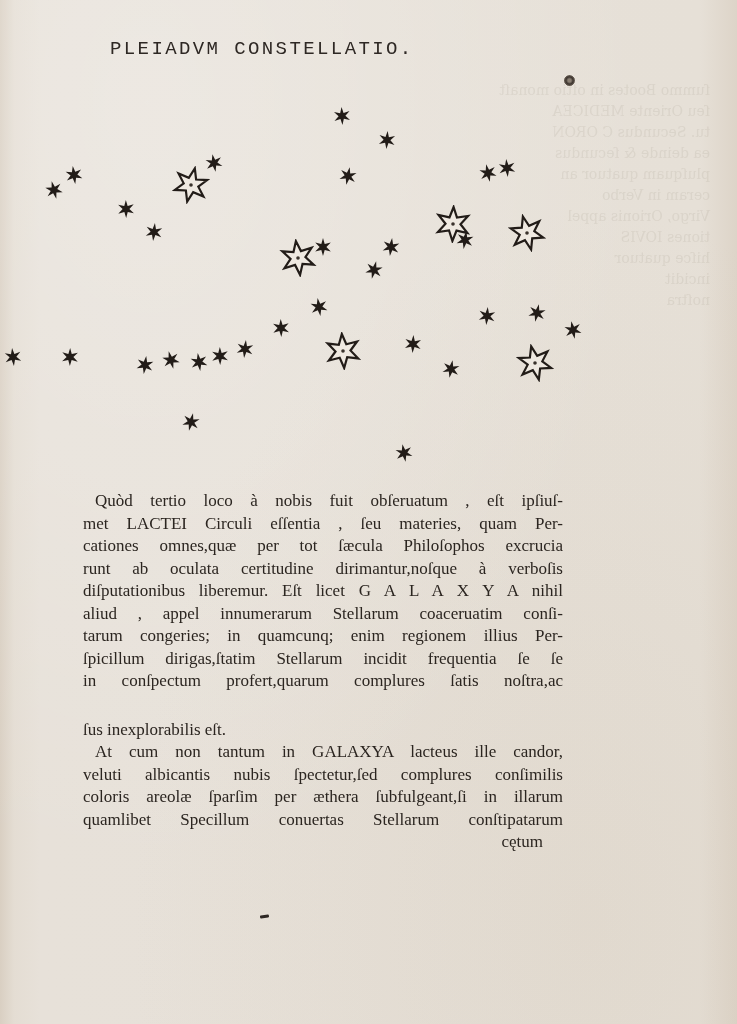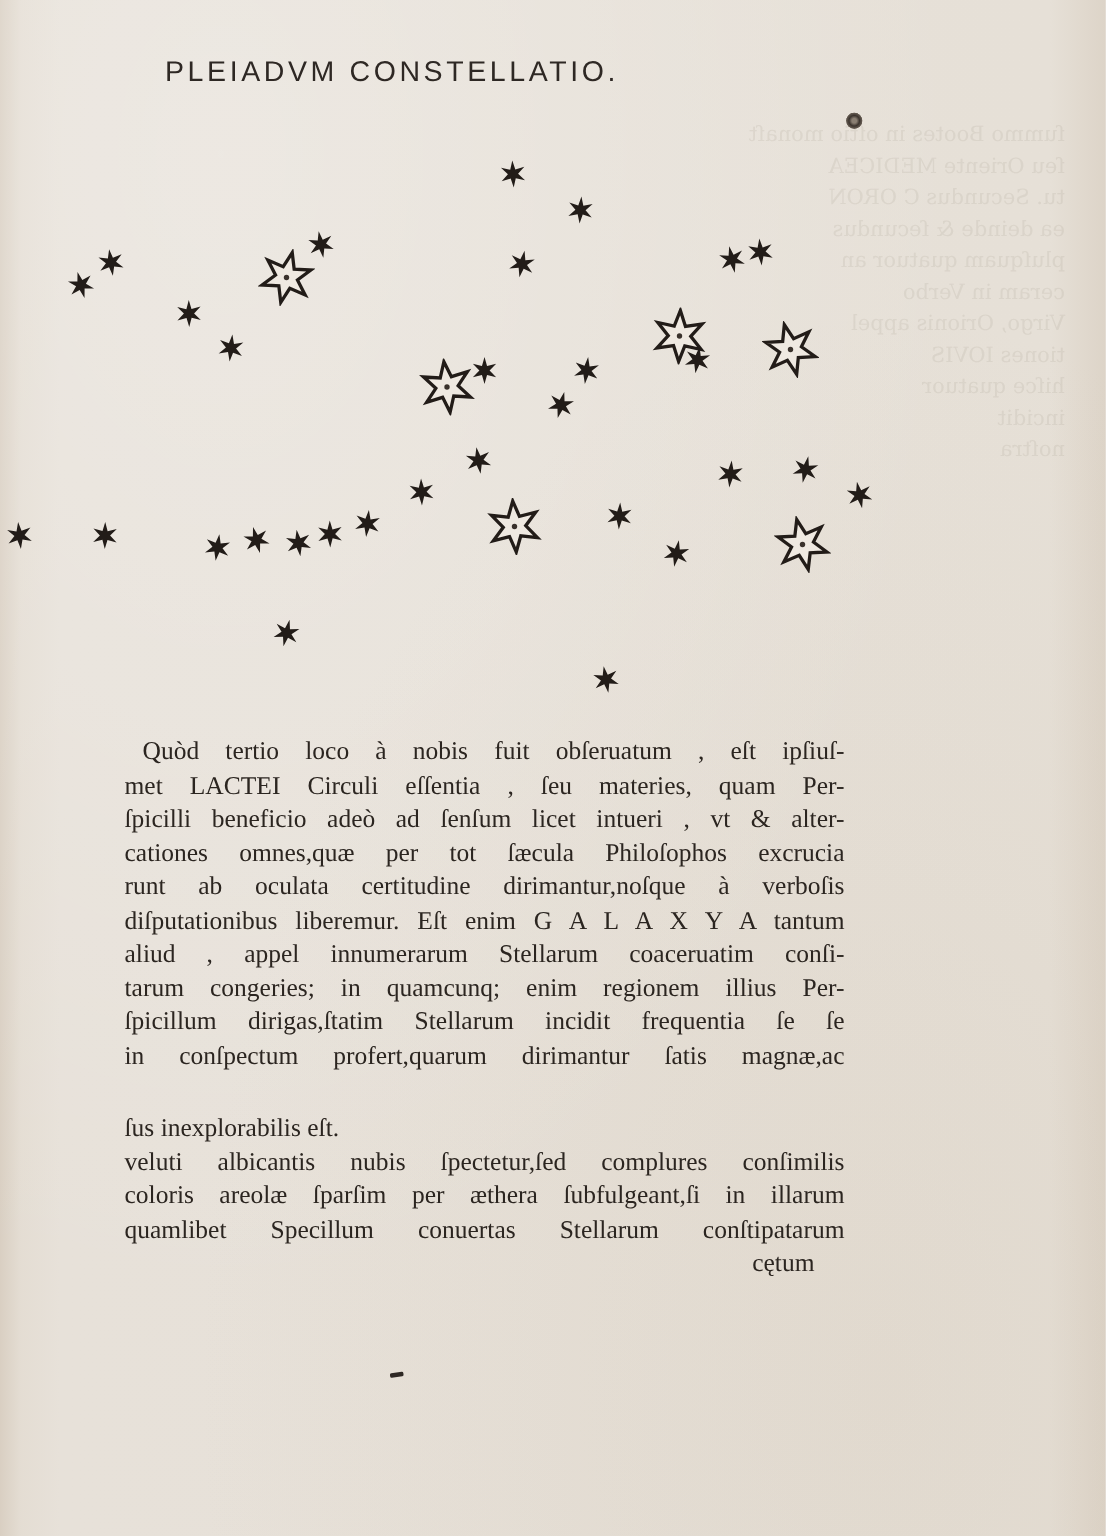--- a/index.html
+++ b/index.html
@@ -29,21 +29,21 @@
       width: 240px;
       font-size: 14px;
       line-height: 21px;
       color: rgba(120,105,90,0.10);
       transform: scaleX(-1);
       white-space: pre;
     }
     .title {
       position: absolute;
       left: 110px; top: 38px;
-      font-family: Liberation Sans, sans-serif;
+      font-family: Liberation Mono, monospace;
       font-size: 19px;
       letter-spacing: 2.4px;
       color: #2e2824;
       white-space: nowrap;
     }
     .pin-dot {
       position: absolute;
       left: 564px; top: 75px;
       width: 11px; height: 11px;
       border-radius: 50%;
@@ -294,29 +294,29 @@
       <div class="star" style="left: 404px; top: 363px;">
         <svg width="20" height="20" viewBox="0 0 20 20">
           <path d="M10.00 1.00L11.70 7.06L17.79 5.50L13.40 10.00L17.79 14.50L11.70 12.94L10.00 19.00L8.30 12.94L2.21 14.50L6.60 10.00L2.21 5.50L8.30 7.06Z" fill="#221c18" transform="rotate(-10 10 10)"></path>
         </svg>
       </div>
     </div>
 
   <div class="body-text">
     <span class="line first">Quòd tertio loco à nobis fuit obſeruatum , eſt ipſiuſ-</span>
     <span class="line">met LACTEI Circuli eſſentia , ſeu materies, quam Per-</span>
-    <span class="line">ſpicilli beneficio adeò ad ſenſum licet intueri , vt &amp; alter-</span>
     <span class="line">cationes omnes,quæ per tot ſæcula Philoſophos excrucia</span>
     <span class="line">runt ab oculata certitudine dirimantur,noſque à verboſis</span>
-    <span class="line">diſputationibus liberemur. Eſt enim G A L A X Y A tantum</span>
+    <span class="line">diſputationibus liberemur. Eſt licet G A L A X Y A nihil</span>
     <span class="line">aliud , appel innumerarum Stellarum coaceruatim conſi-</span>
     <span class="line">tarum congeries; in quamcunq; enim regionem illius Per-</span>
     <span class="line">ſpicillum dirigas,ſtatim Stellarum incidit frequentia ſe ſe</span>
-    <span class="line">in conſpectum profert,quarum dirimantur ſatis magnæ,ac</span>
+    <span class="line">in conſpectum profert,quarum complures ſatis noſtra,ac</span>
     <span class="line last-short">ſus inexplorabilis eſt.</span>
+    <span class="line indent">At cum non tantum in GALAXYA lacteus ille candor,</span>
     <span class="line">veluti albicantis nubis ſpectetur,ſed complures conſimilis</span>
     <span class="line">coloris areolæ ſparſim per æthera ſubfulgeant,ſi in illarum</span>
     <span class="line">quamlibet Specillum conuertas Stellarum conſtipatarum</span>
     <span class="line catchword">cętum</span>
   </div>
 
   <div class="dash-mark"></div>
 </div>
 
 </body></html>

